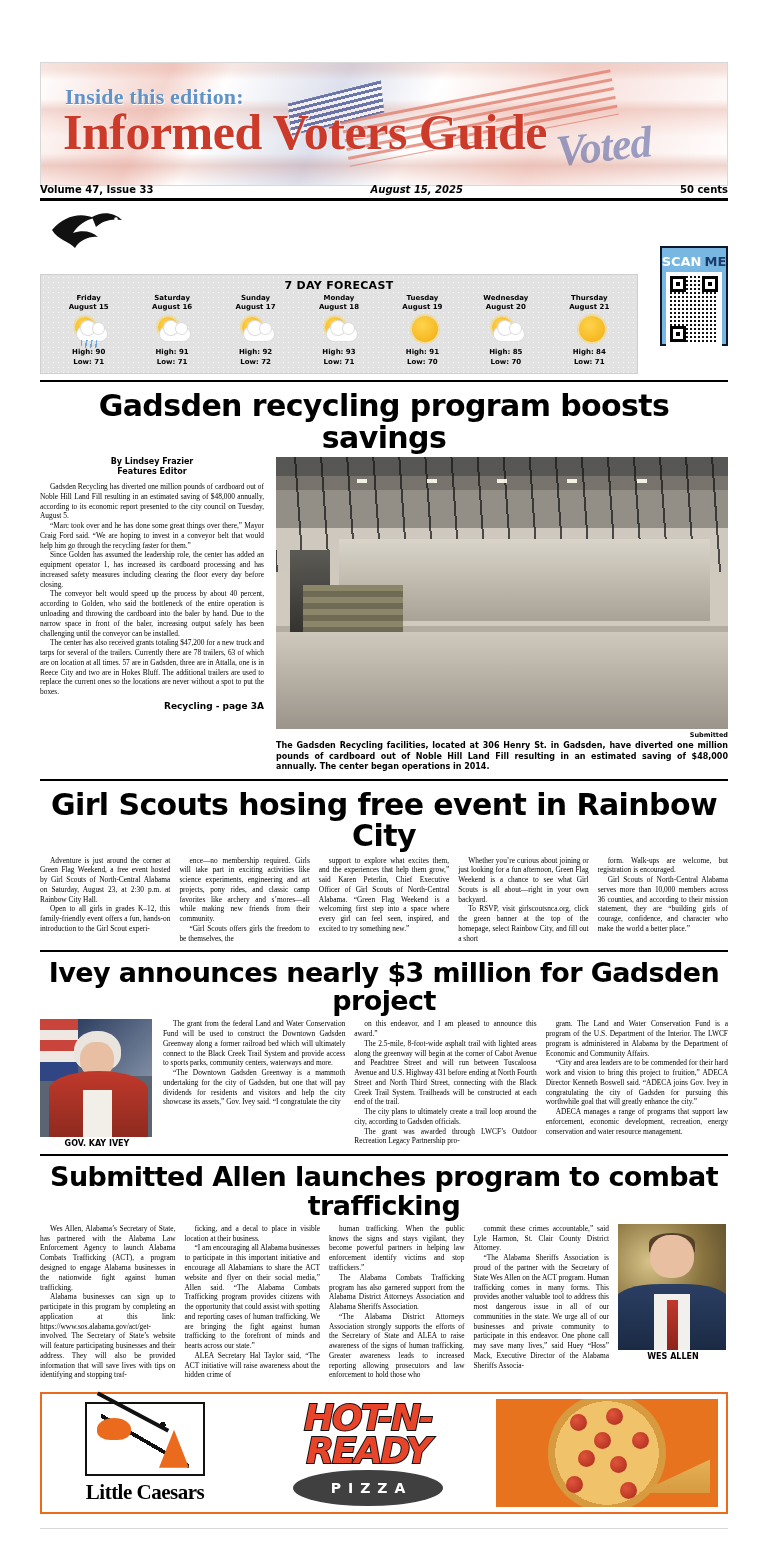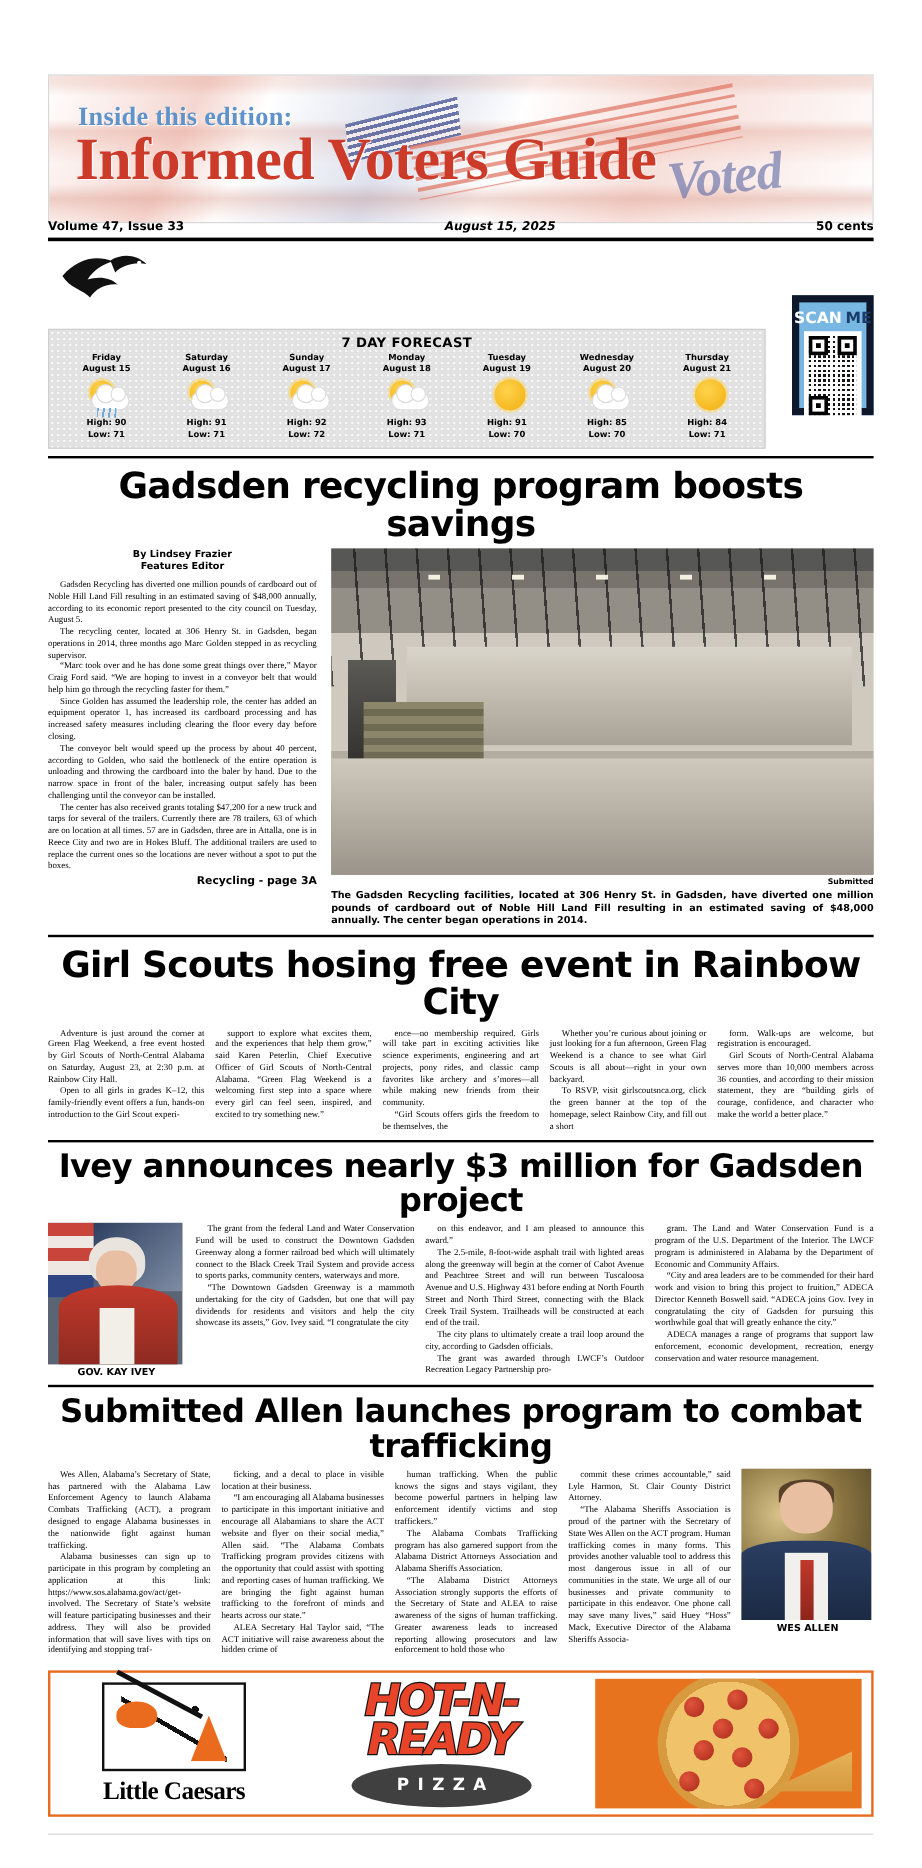--- a/index.html
+++ b/index.html
@@ -76,21 +76,21 @@
   .dove{ position:absolute; left:6px; top:18px; width:84px; height:58px; }
   .mast-line{
     display:flex; justify-content:space-between; align-items:flex-end;
     font-family:"DejaVu Sans", sans-serif; font-size:10px; font-weight:700;
     border-bottom:3px solid #000; padding-bottom:3px;
     margin-top:-12px; position:relative; z-index:2;
   }
   .mast-line .date{ font-style:italic; }
   .qr{
     position:absolute; right:0; top:62px; width:68px; height:100px;
-    background:#78b7e2; border:6px solid #0f172a; padding:4px;
+    background:#78b7e2; border:2px solid #0f172a; padding:4px;
   }
   .qr .scanme{
     height:18px; background:#78b7e2;
     font-family:"DejaVu Sans", sans-serif; font-weight:700; font-size:13px;
     display:flex; align-items:center; justify-content:center; gap:3px;
   }
   .qr .scanme .s1{color:#ffffff;}
   .qr .scanme .s2{color:#1b3c6b;}
   .qr .code{
     height:74px; background:#fff; margin-top:2px; position:relative; overflow:hidden;
@@ -427,21 +427,20 @@
 
   <div class="rule"></div>
   <div class="headline h1">Gadsden recycling program boosts savings</div>
 
   <div class="cols" style="gap:12px">
     <div style="width:224px">
       <div class="byline">By Lindsey Frazier</div>
       <div class="byline" style="margin-top:-5px">Features Editor</div>
       <div class="body">
         <p>Gadsden Recycling has diverted one million pounds of cardboard out of Noble Hill Land Fill resulting in an estimated saving of $48,000 annually, according to its economic report presented to the city council on Tuesday, August 5.</p>
-        <p>The recycling center, located at 306 Henry St. in Gadsden, began operations in 2014, three months ago Marc Golden stepped in as recycling supervisor.</p>
         <p>“Marc took over and he has done some great things over there,” Mayor Craig Ford said. “We are hoping to invest in a conveyor belt that would help him go through the recycling faster for them.”</p>
         <p>Since Golden has assumed the leadership role, the center has added an equipment operator 1, has increased its cardboard processing and has increased safety measures including clearing the floor every day before closing.</p>
         <p>The conveyor belt would speed up the process by about 40 percent, according to Golden, who said the bottleneck of the entire operation is unloading and throwing the cardboard into the baler by hand. Due to the narrow space in front of the baler, increasing output safely has been challenging until the conveyor can be installed.</p>
         <p>The center has also received grants totaling $47,200 for a new truck and tarps for several of the trailers. Currently there are 78 trailers, 63 of which are on location at all times. 57 are in Gadsden, three are in Attalla, one is in Reece City and two are in Hokes Bluff. The additional trailers are used to replace the current ones so the locations are never without a spot to put the boxes.</p>
       </div>
       <div class="jump">Recycling - page 3A</div>
     </div>
 
     <div style="flex:1">
       <div class="photo warehouse">
@@ -458,25 +457,25 @@
   </div>
 
   <div class="rule"></div>
   <div class="headline h1">Girl Scouts hosing free event in Rainbow City</div>
   <div class="cols body">
     <div class="col">
       <p>Adventure is just around the corner at Green Flag Weekend, a free event hosted by Girl Scouts of North-Central Alabama on Saturday, August 23, at 2:30 p.m. at Rainbow City Hall.</p>
       <p>Open to all girls in grades K–12, this family-friendly event offers a fun, hands-on introduction to the Girl Scout experi-</p>
     </div>
     <div class="col">
-      <p>support to explore what excites them, and the experiences that help them grow,” said Karen Peterlin, Chief Executive Officer of Girl Scouts of North-Central Alabama. “Green Flag Weekend is a welcoming first step into a space where every girl can feel seen, inspired, and excited to try something new.”</p>
-    </div>
-    <div class="col">
       <p>ence—no membership required. Girls will take part in exciting activities like science experiments, engineering and art projects, pony rides, and classic camp favorites like archery and s’mores—all while making new friends from their community.</p>
       <p>“Girl Scouts offers girls the freedom to be themselves, the</p>
+    </div>
+    <div class="col">
+      <p>support to explore what excites them, and the experiences that help them grow,” said Karen Peterlin, Chief Executive Officer of Girl Scouts of North-Central Alabama. “Green Flag Weekend is a welcoming first step into a space where every girl can feel seen, inspired, and excited to try something new.”</p>
     </div>
     <div class="col">
       <p>Whether you’re curious about joining or just looking for a fun afternoon, Green Flag Weekend is a chance to see what Girl Scouts is all about—right in your own backyard.</p>
       <p>To RSVP, visit girlscoutsnca.org, click the green banner at the top of the homepage, select Rainbow City, and fill out a short</p>
     </div>
     <div class="col">
       <p>form. Walk-ups are welcome, but registration is encouraged.</p>
       <p>Girl Scouts of North-Central Alabama serves more than 10,000 members across 36 counties, and according to their mission statement, they are “building girls of courage, confidence, and character who make the world a better place.”</p>
     </div>
   </div>

